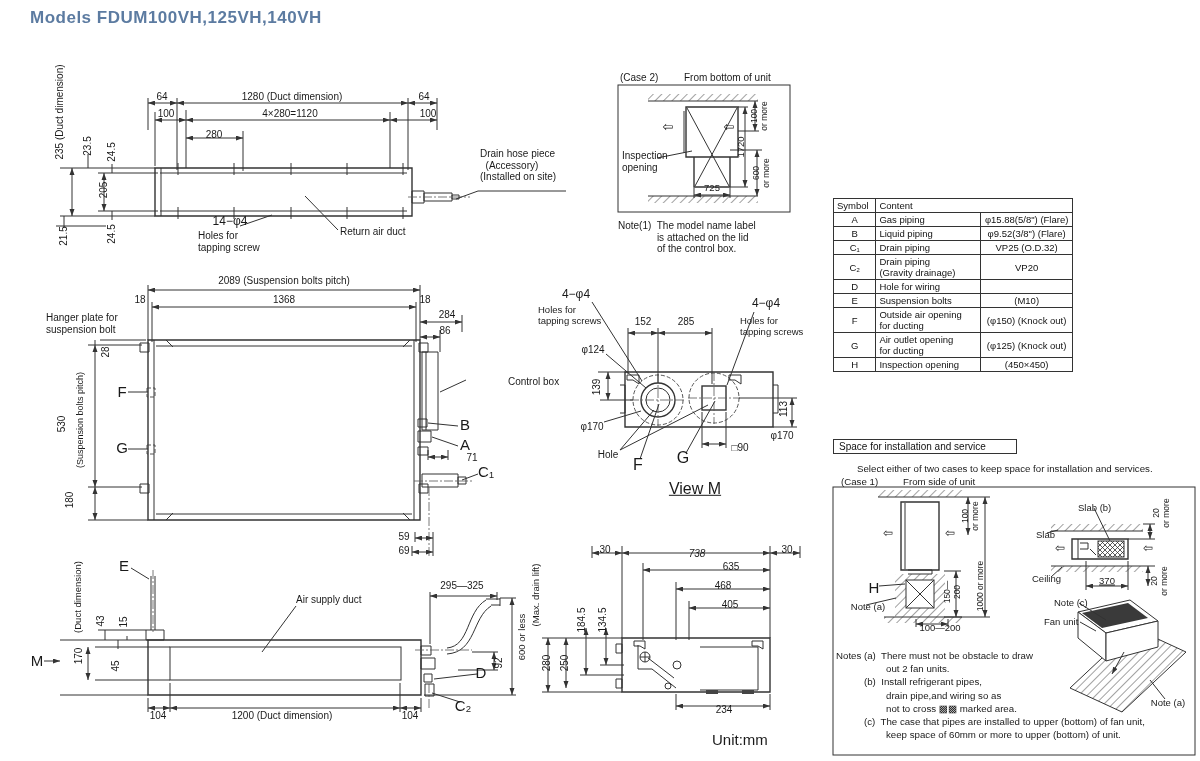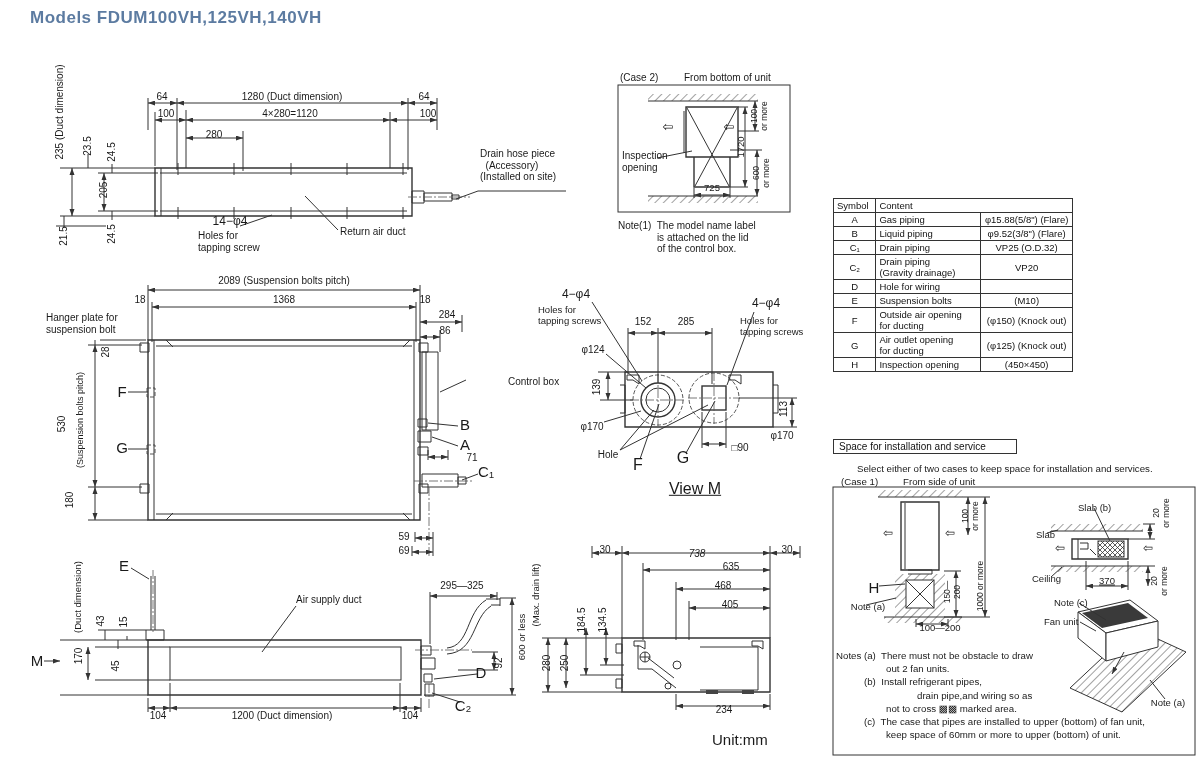--- a/index.html
+++ b/index.html
@@ -353,21 +353,21 @@
       <div class="lbl" style="left: 1054px; top: 598px; font-size: 9.5px;">Note (c)</div>
       <div class="lbl" style="left: 1044px; top: 617px; font-size: 9.5px;">Fan unit</div>
       <div class="lbl ctr" style="left: 1168px; top: 703px; font-size: 9.5px;">Note (a)</div>
       <div class="lbl ctr" style="left: 888px; top: 534px; font-size: 12px;">⇦</div>
       <div class="lbl ctr" style="left: 950px; top: 534px; font-size: 12px;">⇦</div>
       <div class="lbl ctr" style="left: 1060px; top: 549px; font-size: 12px;">⇦</div>
       <div class="lbl ctr" style="left: 1148px; top: 549px; font-size: 12px;">⇦</div>
       <div class="lbl" style="left: 836px; top: 650px; font-size: 9.7px;">Notes (a)  There must not be obstacle to draw</div>
       <div class="lbl" style="left: 886px; top: 663px; font-size: 9.7px;">out 2 fan units.</div>
       <div class="lbl" style="left: 864px; top: 676px; font-size: 9.7px;">(b)  Install refrigerant pipes,</div>
-      <div class="lbl" style="left: 886px; top: 690px; font-size: 9.7px; margin-left: 31px;">drain pipe,and wiring so as</div>
+      <div class="lbl" style="left: 886px; top: 690px; font-size: 9.7px;">drain pipe,and wiring so as</div>
       <div class="lbl" style="left: 886px; top: 703px; font-size: 9.7px;">not to cross ▩▩ marked area.</div>
       <div class="lbl" style="left: 864px; top: 716px; font-size: 9.7px;">(c)  The case that pipes are installed to upper (bottom) of fan unit,</div>
       <div class="lbl" style="left: 886px; top: 729px; font-size: 9.7px;">keep space of 60mm or more to upper (bottom) of unit.</div>
     </div>
 
   <table id="symbol-table">
     <thead>
       <tr>
         <th>Symbol</th>
         <th colspan="2">Content</th>

